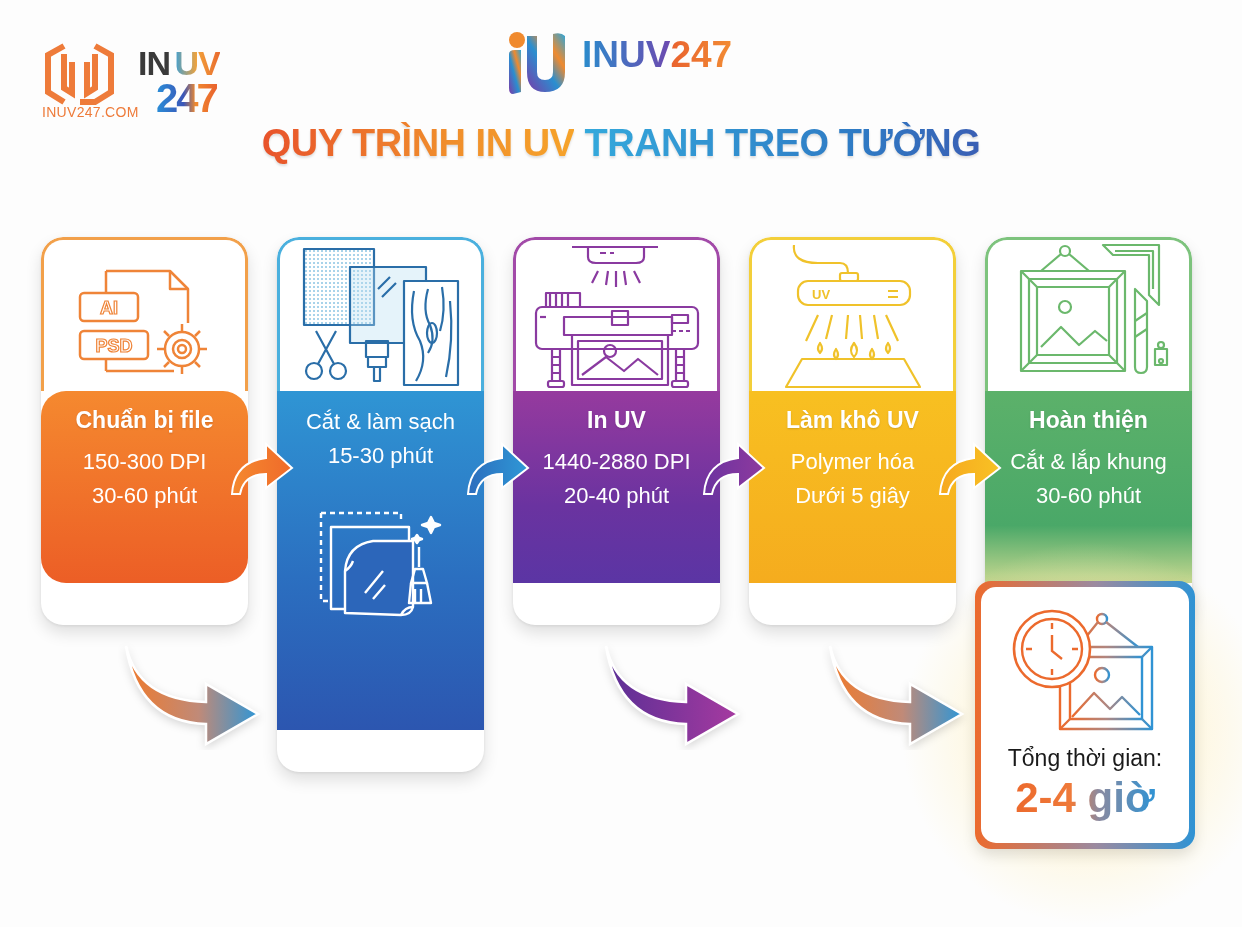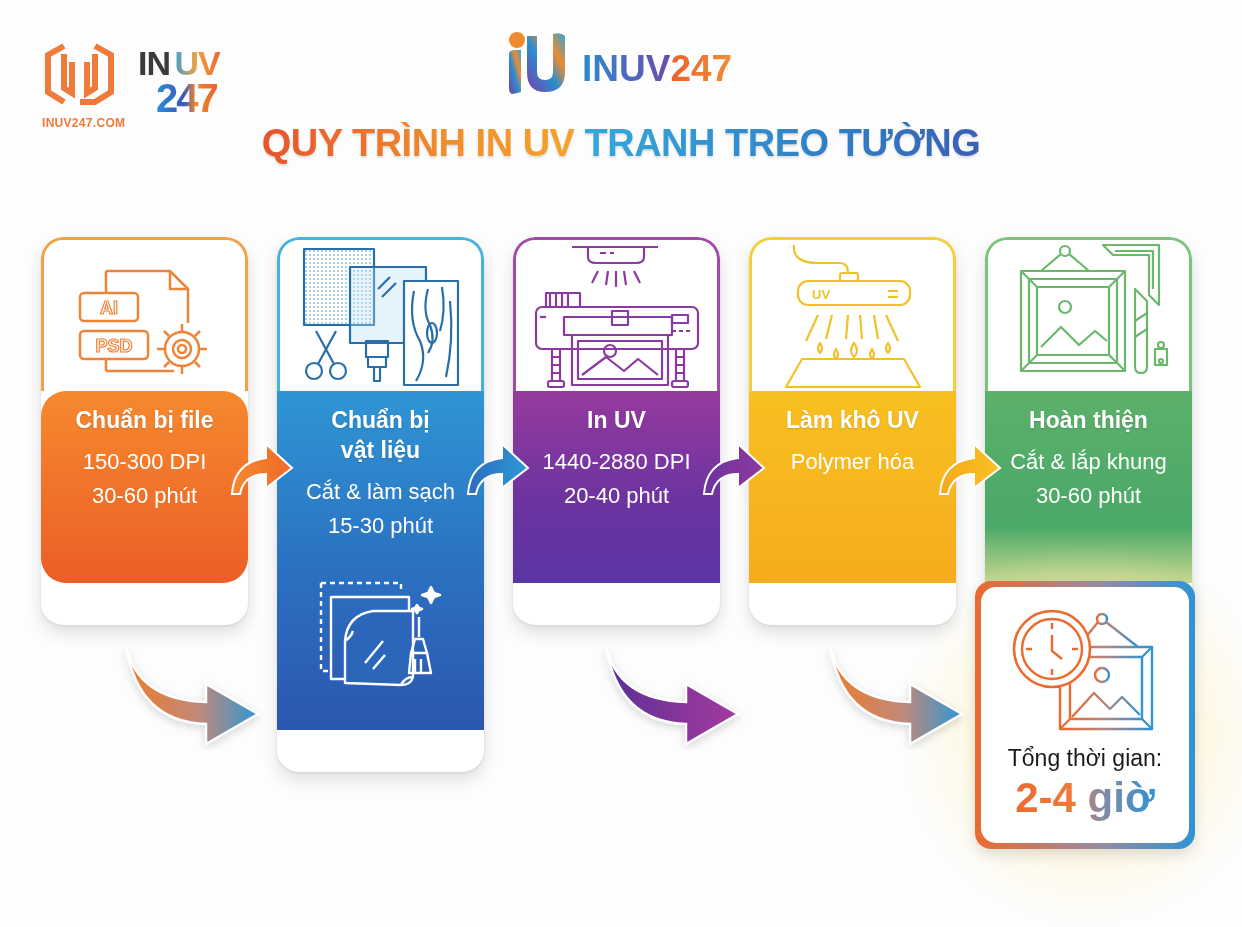--- a/index.html
+++ b/index.html
@@ -6,33 +6,33 @@
   html, body { width: 1242px; height: 927px; overflow: hidden; }
   body {
     background: #fdfdfd;
     font-family: "Liberation Sans", "DejaVu Sans", sans-serif;
     position: relative;
   }
   .abs { position: absolute; }
 
   
   .logo-left { left: 42px; top: 40px; width: 75px; height: 78px; }
-  .logo-left-url { left: 42px; top: 116px; font-size: 12px; font-weight: bold; color: #ee7b3a; letter-spacing: 0.3px; }
+  .logo-left-url { left: 42px; top: 104px; font-size: 14px; font-weight: normal; color: #ee7b3a; letter-spacing: 0.3px; }
   .logo-wordmark { left: 138px; top: 44px; }
   .lw-in { font-size: 34px; font-weight: bold; color: #3a3a3a; letter-spacing: -1px; }
   .lw-uv { font-size: 34px; font-weight: bold; letter-spacing: -1px;
     background: linear-gradient(90deg, #3aa0d8, #f2a23a, #e96a2e);
     -webkit-background-clip: text; background-clip: text; color: transparent; }
   .lw-247 { position: absolute; left: 18px; top: 32px; font-size: 40px; font-weight: bold; letter-spacing: -2px;
     background: linear-gradient(90deg, #2a8fd8 0%, #3a56b8 45%, #f08a2e 65%, #e9622e 100%);
     -webkit-background-clip: text; background-clip: text; color: transparent; }
 
   
   .logo-center { left: 503px; top: 28px; width: 70px; height: 70px; }
-  .logo-center-text { left: 582px; top: 48px; font-size: 37px; font-weight: bold; letter-spacing: 0px; }
+  .logo-center-text { left: 582px; top: 34px; font-size: 37px; font-weight: bold; letter-spacing: 0px; }
   .lc-inuv { background: linear-gradient(90deg, #2a8ccc, #6c4ab0);
     -webkit-background-clip: text; background-clip: text; color: transparent; }
   .lc-247 { background: linear-gradient(90deg, #e9622e, #f28c34);
     -webkit-background-clip: text; background-clip: text; color: transparent; }
 
   
   .title { left: 0; width: 1242px; top: 122px; text-align: center; font-size: 38px; font-weight: 900;
     letter-spacing: -0.5px; }
   .title span { -webkit-background-clip: text; background-clip: text; color: transparent;
     text-shadow: none; filter: drop-shadow(0 2px 1px rgba(0,0,0,0.12)); }
@@ -181,24 +181,20 @@
         <ellipse cx="136" cy="92" rx="5" ry="10"></ellipse>
         <circle cx="18" cy="130" r="8"></circle>
         <circle cx="42" cy="130" r="8"></circle>
         <path d="M22 123 L40 90 M38 123 L20 90"></path>
         <rect x="70" y="100" width="22" height="16"></rect>
         <path d="M72 116 L72 126 L90 126 L90 116 M78 126 L78 140 L84 140 L84 126"></path>
       </g>
     </svg>
   </div>
   <div class="bottom">
-    <h3>
-      <span>Chuẩn bị</span><br>
-      <span>vật liệu</span>
-    </h3>
     <p>Cắt &amp; làm sạch</p>
     <p>15-30 phút</p>
     <div class="sub-icon">
       <svg width="140" height="110" viewBox="0 0 140 110">
         <g fill="none" stroke="#fff" stroke-width="2.4" stroke-linejoin="round">
           <path d="M10 6 L90 6 L90 16" stroke-dasharray="5 4"></path>
           <path d="M10 6 L10 94 L20 94" stroke-dasharray="5 4"></path>
           <rect x="20" y="20" width="78" height="82"></rect>
           <path d="M34 106 L34 64 Q36 38 62 34 L102 34 L102 100 Q100 108 90 108 Z" fill="#2c66ba"></path>
           <path d="M34 64 Q40 60 42 54 M90 108 Q94 100 102 100"></path>
@@ -261,20 +257,21 @@
         <path d="M58 108 Q54 114 58 118 Q62 114 58 108 Z"></path>
         <path d="M94 108 Q90 114 94 118 Q98 114 94 108 Z"></path>
         <path d="M24 118 L126 118 L142 146 L8 146 Z"></path>
       </g>
       <text x="34" y="58" font-family="Liberation Sans, sans-serif" font-size="13" font-weight="bold" fill="#f0c22a">UV</text>
     </svg>
   </div>
   <div class="bottom">
     <h3>Làm khô UV</h3>
     <p>Polymer hóa</p>
+    <p>Dưới 5 giây</p>
   </div>
 </div>
 
 <div class="card c5">
   <div class="top">
     <svg width="160" height="150" viewBox="0 0 160 150">
       <g fill="none" stroke="#6bb86c" stroke-width="2.2" stroke-linejoin="round">
         <circle cx="56" cy="10" r="5"></circle>
         <path d="M52 13 L32 30 M60 13 L80 30"></path>
         <rect x="12" y="30" width="104" height="100"></rect>

